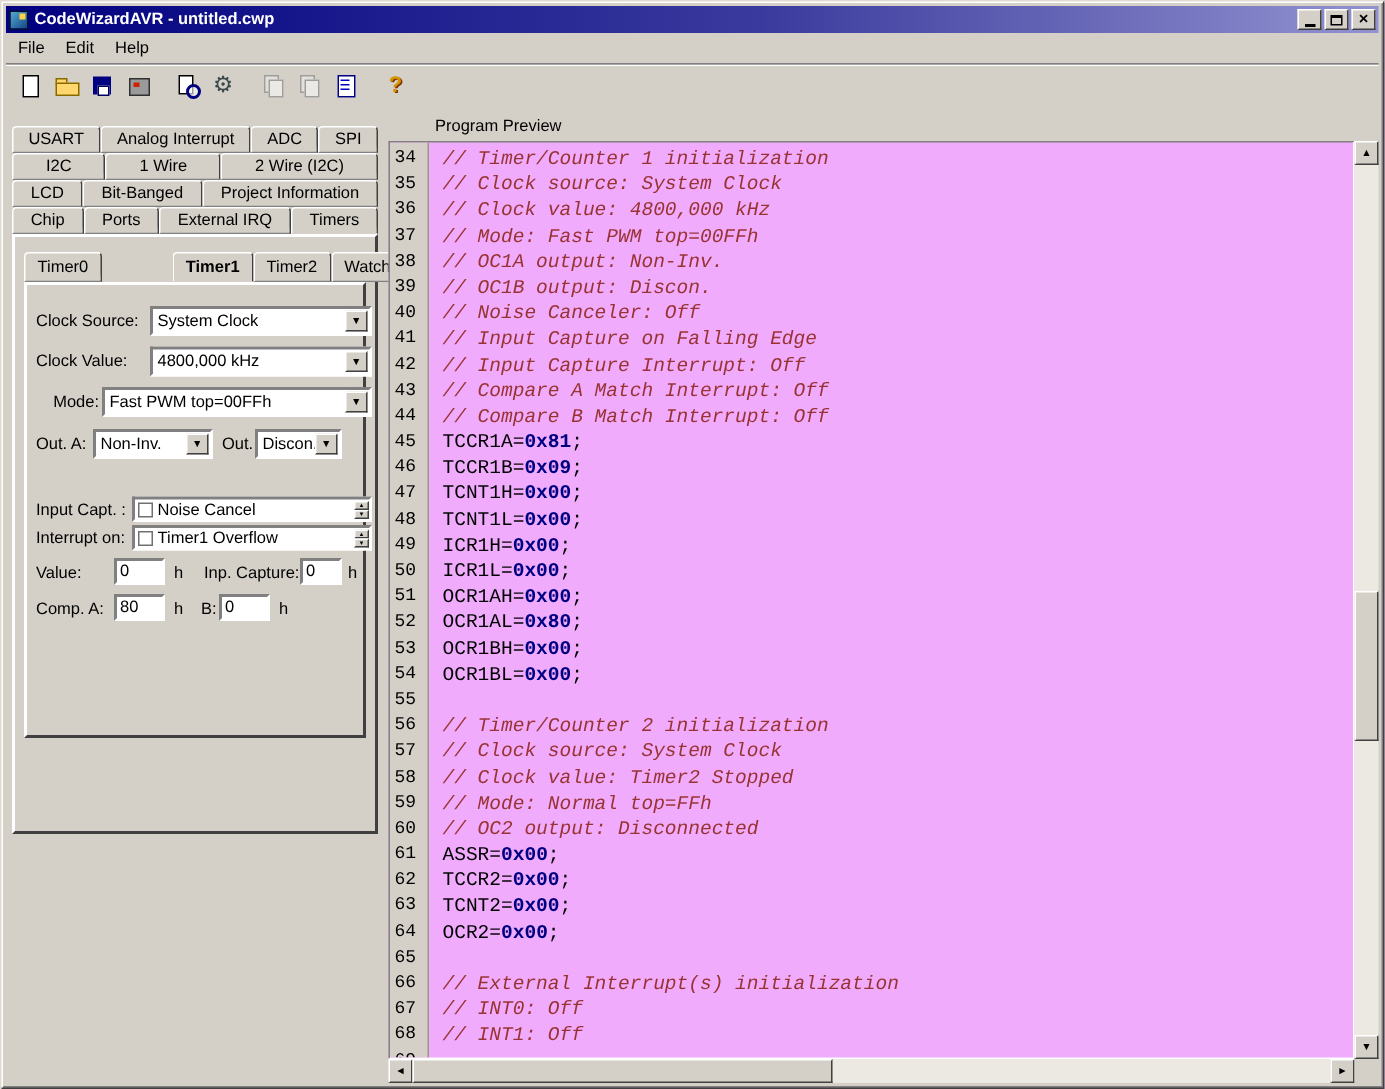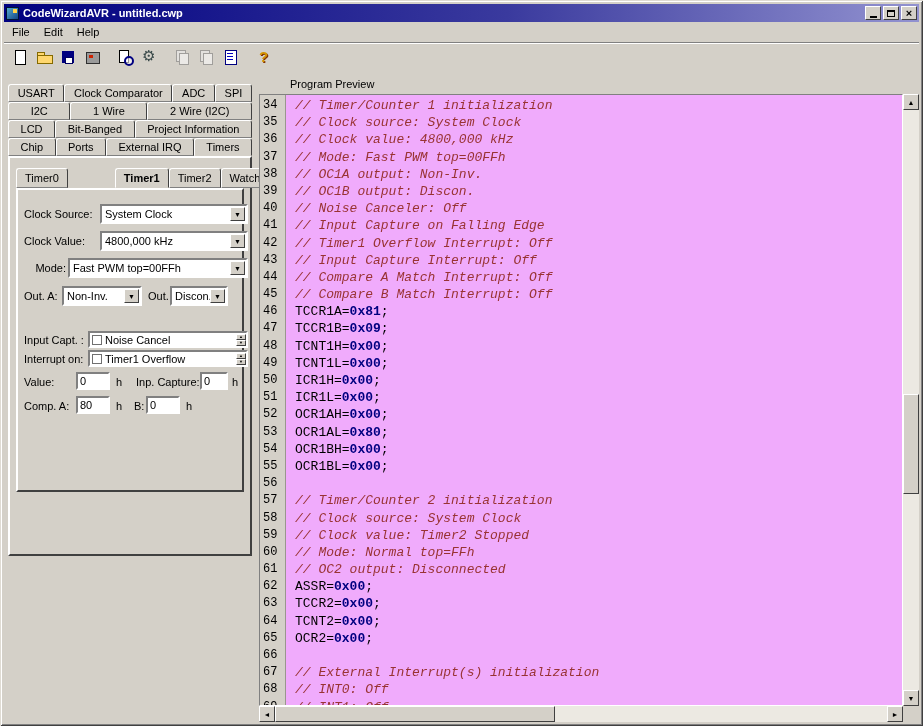--- a/index.html
+++ b/index.html
@@ -195,21 +195,21 @@
       <button class="tb-btn">
         <span class="ic ic-help"></span>
       </button>
     </div>
 
   <div class="client">
 
     <div class="left-panel">
       <div class="tab-row">
           <span class="tab">USART</span>
-          <span class="tab">Clock Comparator</span>
+          <span class="tab">Analog Interrupt</span>
           <span class="tab">ADC</span>
           <span class="tab">SPI</span>
         </div>
       <div class="tab-row">
           <span class="tab">I2C</span>
           <span class="tab">1 Wire</span>
           <span class="tab">2 Wire (I2C)</span>
         </div>
       <div class="tab-row">
           <span class="tab">LCD</span>
@@ -343,21 +343,20 @@
         </div>
       <div class="codecol" id="code">
           <div class="cl"><span class="cmt">// Timer/Counter 1 initialization</span></div>
           <div class="cl"><span class="cmt">// Clock source: System Clock</span></div>
           <div class="cl"><span class="cmt">// Clock value: 4800,000 kHz</span></div>
           <div class="cl"><span class="cmt">// Mode: Fast PWM top=00FFh</span></div>
           <div class="cl"><span class="cmt">// OC1A output: Non-Inv.</span></div>
           <div class="cl"><span class="cmt">// OC1B output: Discon.</span></div>
           <div class="cl"><span class="cmt">// Noise Canceler: Off</span></div>
           <div class="cl"><span class="cmt">// Input Capture on Falling Edge</span></div>
-          <div class="cl"><span class="cmt">// Timer1 Overflow Interrupt: Off</span></div>
           <div class="cl"><span class="cmt">// Input Capture Interrupt: Off</span></div>
           <div class="cl"><span class="cmt">// Compare A Match Interrupt: Off</span></div>
           <div class="cl"><span class="cmt">// Compare B Match Interrupt: Off</span></div>
           <div class="cl"><span class="pln">TCCR1A=</span><span class="val">0x81</span><span class="pln">;</span></div>
           <div class="cl"><span class="pln">TCCR1B=</span><span class="val">0x09</span><span class="pln">;</span></div>
           <div class="cl"><span class="pln">TCNT1H=</span><span class="val">0x00</span><span class="pln">;</span></div>
           <div class="cl"><span class="pln">TCNT1L=</span><span class="val">0x00</span><span class="pln">;</span></div>
           <div class="cl"><span class="pln">ICR1H=</span><span class="val">0x00</span><span class="pln">;</span></div>
           <div class="cl"><span class="pln">ICR1L=</span><span class="val">0x00</span><span class="pln">;</span></div>
           <div class="cl"><span class="pln">OCR1AH=</span><span class="val">0x00</span><span class="pln">;</span></div>

